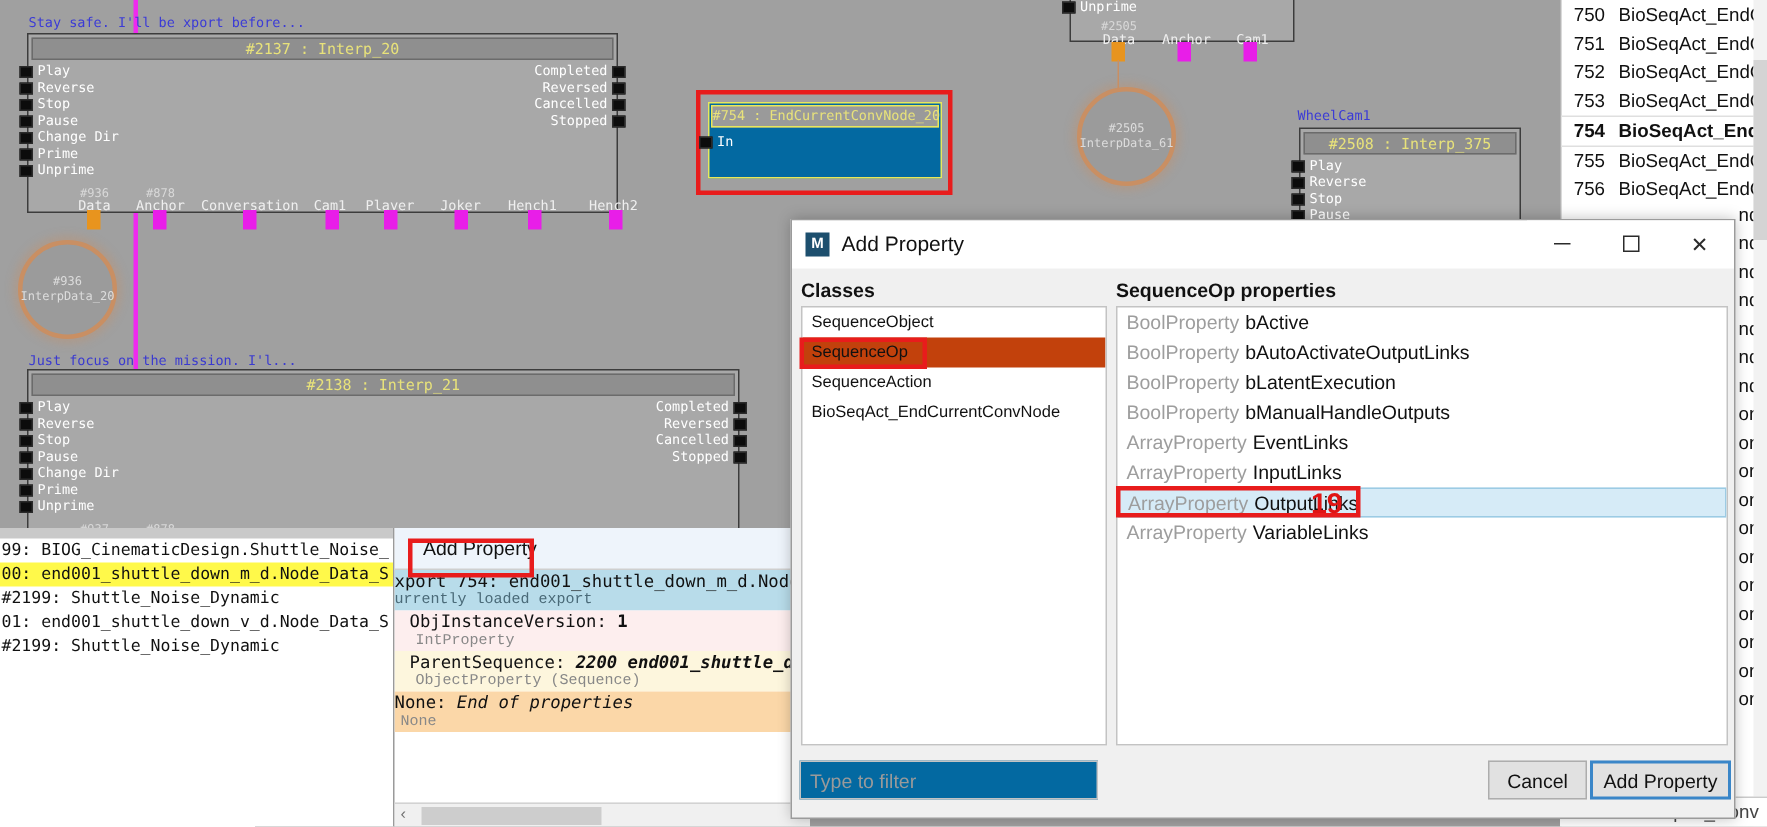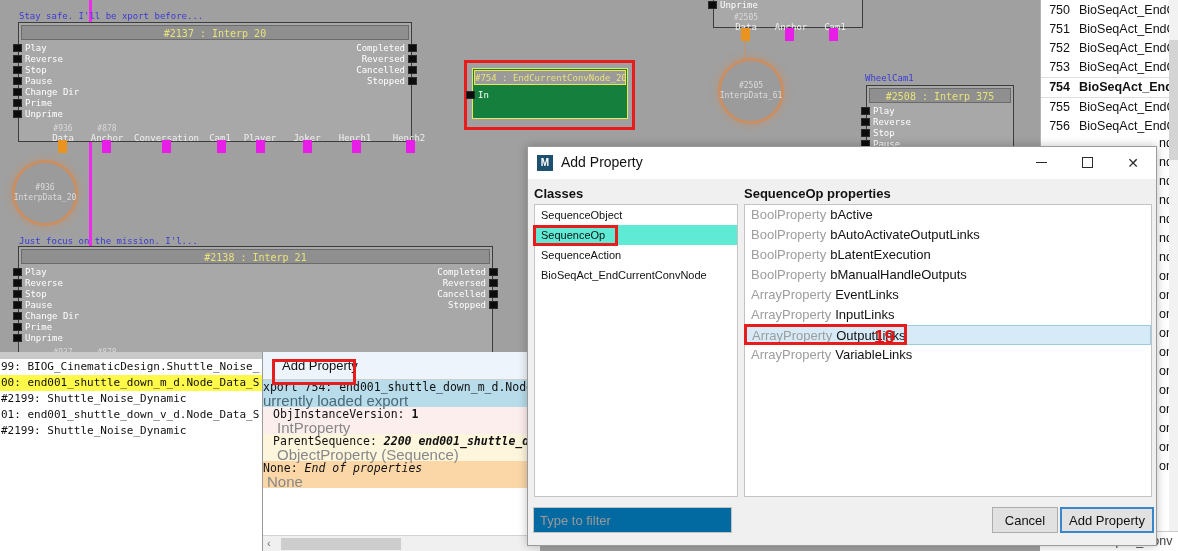--- a/index.html
+++ b/index.html
@@ -50,21 +50,21 @@
   .magenta-wire{position:absolute;background:#ee2aee;width:3px;}
   .circnode{
     position:absolute;border-radius:50%;
     background:#9b9b9b;border:3px solid #c98f63;
     box-shadow:0 0 6px 3px rgba(201,143,99,.35);
     color:#dcdcdc;font-family:"DejaVu Sans Mono", monospace;font-size:8px;
     line-height:10px;text-align:center;display:flex;flex-direction:column;
     align-items:center;justify-content:center;
   }
   .redbox{position:absolute;border:3px solid #e81c1c;box-sizing:border-box;}
-  .yellownode{position:absolute;border:1px solid #e8e85a;box-sizing:border-box;background:#15803d;}
+  .yellownode{position:absolute;border:1px solid #e8e85a;box-sizing:border-box;background:#0369a1;}
   .yellowhdr{
     height:15px;line-height:15px;text-align:center;background:#9a9a9a;
     border:1px solid #e8e85a;box-sizing:border-box;margin:1px;
     color:#e8e27a;font-family:"DejaVu Sans Mono", monospace;font-size:9px;white-space:nowrap;
   }
 
   
   #logpanel{
     position:absolute;left:0;top:352px;width:262px;height:199px;
     background:#fff;box-sizing:border-box;overflow:hidden;
@@ -87,21 +87,21 @@
   }
   #addprop-btn{
     position:absolute;left:11px;top:4px;padding:2px 8px;
     font-size:13px;color:#111;background:transparent;border:none;cursor:pointer;
     font-family:"Liberation Sans", sans-serif;white-space:nowrap;
   }
   #addprop-redbox{left:272px;top:359px;width:84px;height:26px;}
   .propline{font-family:"DejaVu Sans Mono", monospace;font-size:11.5px;line-height:15px;white-space:nowrap;color:#111;}
   .propline .b{font-weight:bold;}
   .propline .i{font-style:italic;}
-  .propsub{font-family:Liberation Sans, sans-serif;font-size:15px;line-height:12px;color:#888;white-space:nowrap;padding-left:8px;}
+  .propsub{font-family:Liberation Mono, monospace;font-size:10px;line-height:12px;color:#888;white-space:nowrap;padding-left:8px;}
   .rowhdr{background:#b8dcea;}
   .rowpink{background:#fdeeee;}
   .rowcream{background:#fdf6dd;}
   .roworange{background:#fbd7a8;}
   #propscroll{
     position:absolute;left:0;bottom:0;width:278px;height:16px;background:#f0f0f0;
     border-top:1px solid #d2d2d2;box-sizing:border-box;
   }
   #propscroll .thumb{position:absolute;left:18px;top:2px;width:120px;height:12px;background:#cdcdcd;}
   #propscroll .arrow{position:absolute;left:4px;top:1px;color:#707070;font-size:11px;line-height:13px;}
@@ -140,21 +140,21 @@
     position:absolute;top:0;width:46px;height:31px;background:#ffffff;
     display:flex;align-items:center;justify-content:center;color:#2b2b2b;font-size:14px;cursor:default;
   }
   #wmin{right:92px;} #wmax{right:46px;} #wclose{right:0;}
   #wmin .g{width:11px;height:1px;background:#2b2b2b;display:block;}
   #wmax .g{width:11px;height:11px;border:1px solid #2b2b2b;display:block;box-sizing:border-box;}
 
   .sectlabel{position:absolute;font-size:13px;font-weight:bold;color:#111;}
   .listbox{position:absolute;background:#ffffff;border:1px solid #c3c3c3;box-sizing:border-box;overflow:hidden;}
   .classrow{height:20px;line-height:20px;padding-left:6px;font-size:11px;color:#111;white-space:nowrap;}
-  .classrow.sel{background:#5eead4;}
+  .classrow.sel{background:#c2410c;}
   .proprow{height:20px;line-height:20px;padding-left:6px;font-size:13px;white-space:nowrap;}
   .proprow .type{color:#9d9d9d;}
   .proprow .name{color:#111;padding-left:4px;}
   .proprow.sel{background:#d6ebf7;border:1px solid #9ccbe4;box-sizing:border-box;}
 
   #filterinput{
     position:absolute;left:533px;top:507px;width:199px;height:26px;
     border:1px solid #c3c3c3;box-sizing:border-box;background:#0369a1;
     font-size:13px;padding:0 6px;color:#111;font-family:"Liberation Sans", sans-serif;
   }

